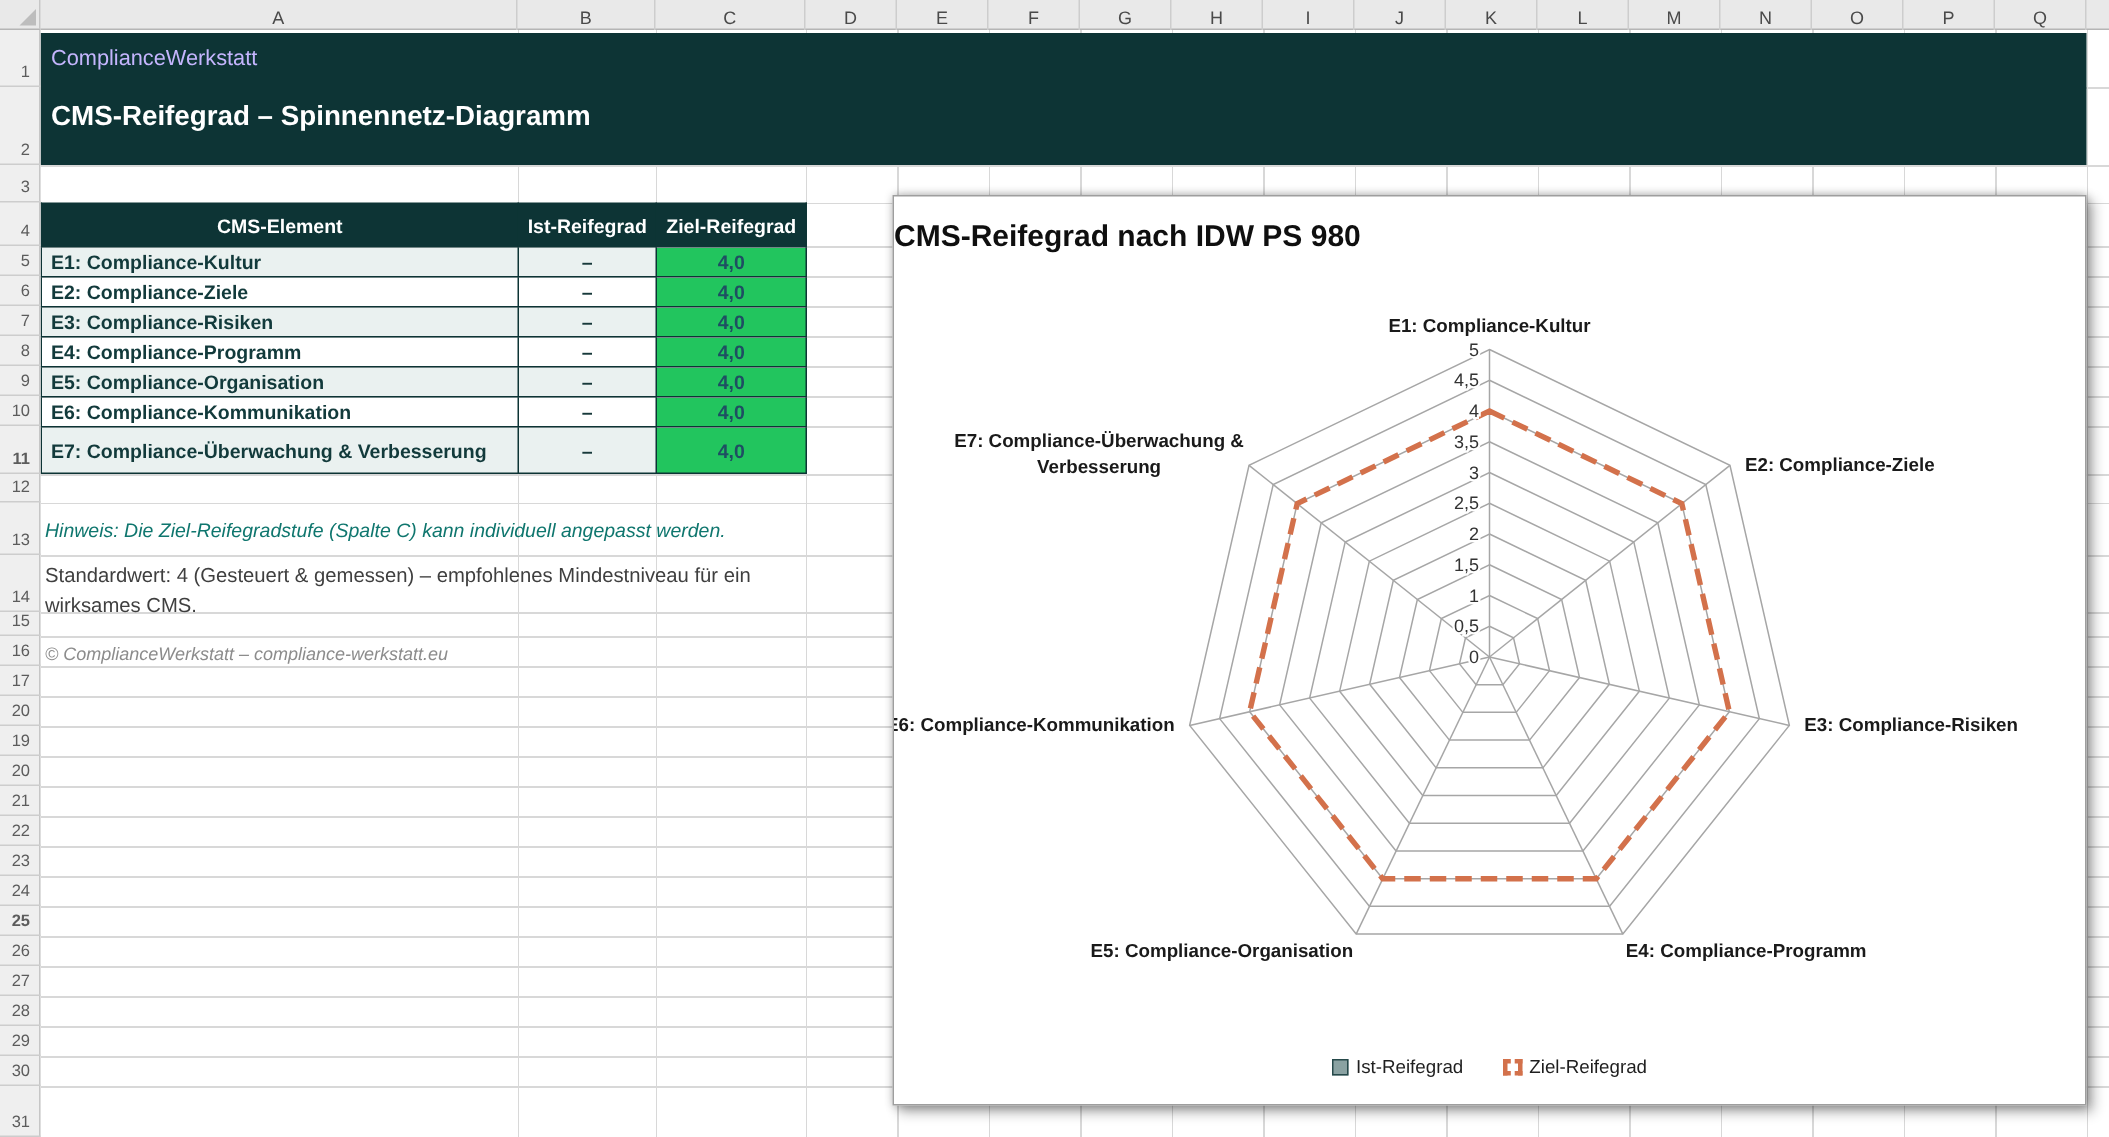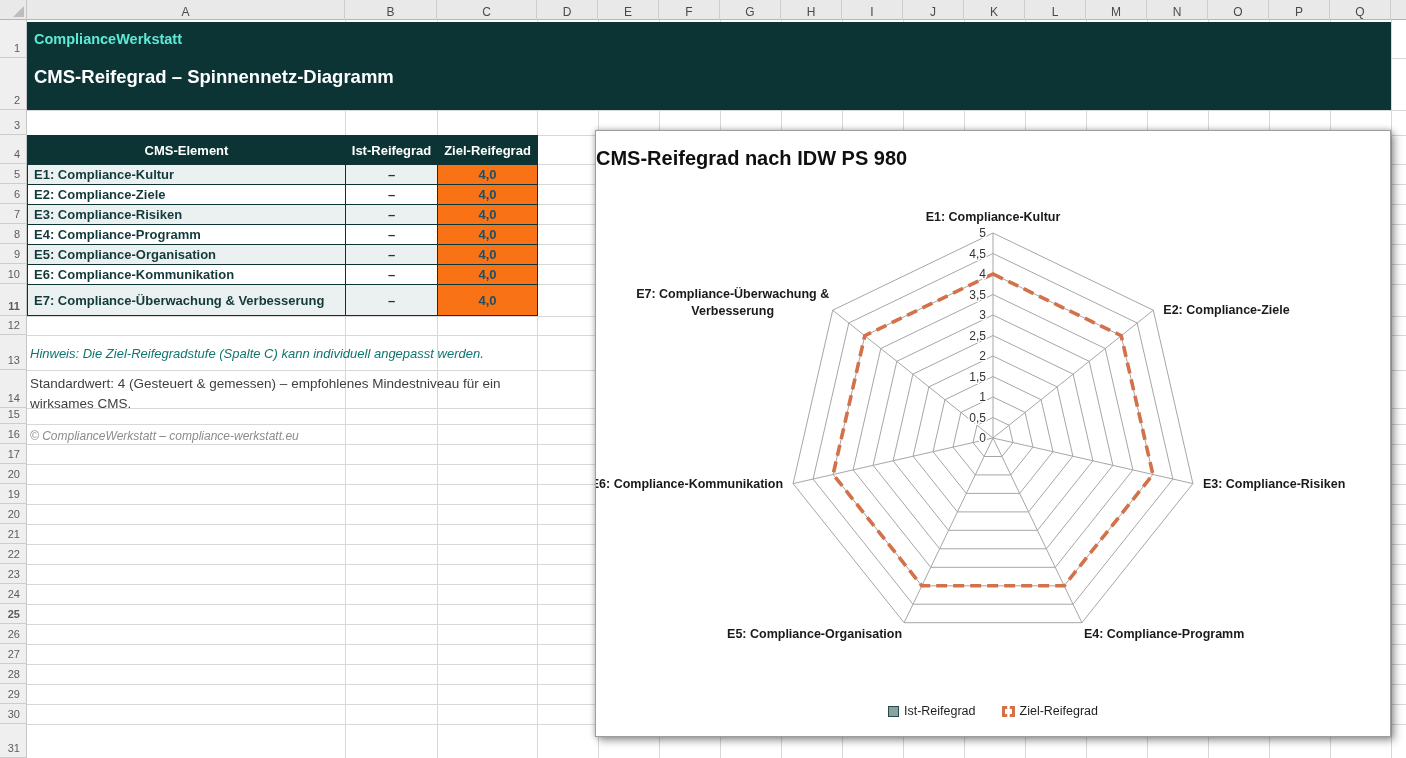--- a/index.html
+++ b/index.html
@@ -18,33 +18,33 @@
     justify-content:center; font-size:12px; color:#4a4a4a; padding-bottom:1px; }
   #row-strip { position:absolute; left:0; top:20px; width:27px; bottom:0; background:#efefef;
     border-right:1px solid #c6c6c6; z-index:5; }
   .row-cell { width:27px; border-bottom:1px solid #cdcdcd; display:flex; align-items:flex-end;
     justify-content:flex-end; font-size:11px; color:#5c5c5c; padding:0 7px 3px 0; }
   #grid-svg { position:absolute; left:27px; top:20px; z-index:0; }
 
   
   #banner { position:absolute; left:27px; top:22px; width:1364px; height:88px;
     background:#0d3435; z-index:2; padding:9px 0 0 7px; }
-  #brand { color:#5eead4; font-size:14.5px; font-weight:bold; }
+  #brand { color:#c4b5fd; font-size:14.5px; font-weight:normal; }
   #sheet-title { color:#ffffff; font-size:18.5px; font-weight:bold; margin-top:19px; }
 
   
   #cms-table { position:absolute; left:27px; top:135px; z-index:2; border-collapse:collapse;
     table-layout:fixed; }
   #cms-table th, #cms-table td { border:1px solid #0d3435; overflow:hidden; white-space:nowrap; }
   #cms-table th { background:#0d3435; color:#fff; font-size:13px; font-weight:bold; height:29px; text-align:center; }
   #cms-table td { height:20px; font-size:13px; }
   #cms-table tr.tall td { height:31px; }
   td.el { font-weight:bold; color:#123a3b; padding-left:6px; text-align:left; }
   td.ist { text-align:center; font-weight:bold; color:#17393a; background:#fff; }
-  td.ziel { text-align:center; font-weight:bold; color:#1f4e63; background:#f97316; }
+  td.ziel { text-align:center; font-weight:bold; color:#1f4e63; background:#22c55e; }
   tr.odd td.el, tr.odd td.ist { background:#eaf1f0; }
   tr.even td.el, tr.even td.ist { background:#ffffff; }
 
   
   #hint { position:absolute; left:30px; top:346px; width:520px; font-size:13px; font-style:italic;
     color:#0f766e; z-index:2; }
   #standard { position:absolute; left:30px; top:374px; width:482px; font-size:13.5px;
     color:#3f3f3f; line-height:1.5; z-index:2; }
   #copyright { position:absolute; left:30px; top:429px; width:420px; font-size:12px;
     font-style:italic; color:#8c8c8c; z-index:2; }

